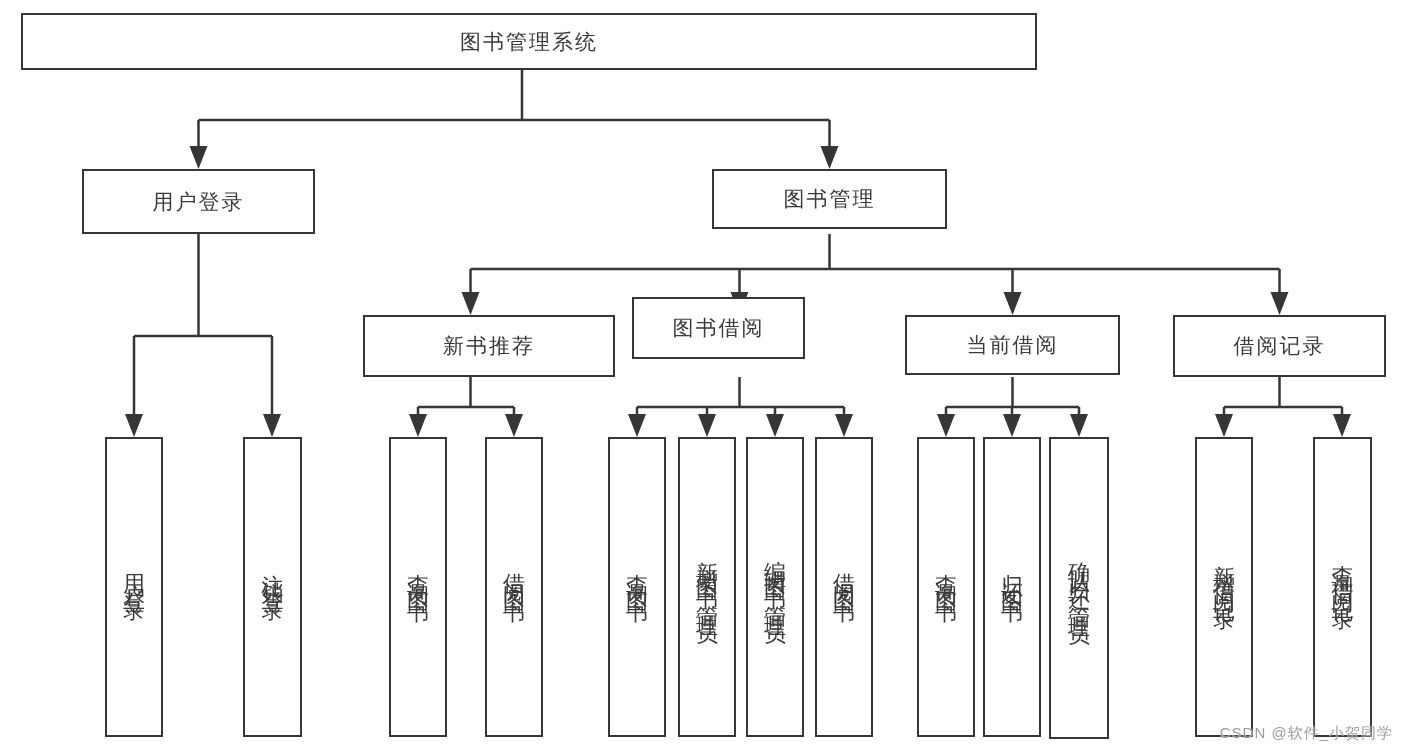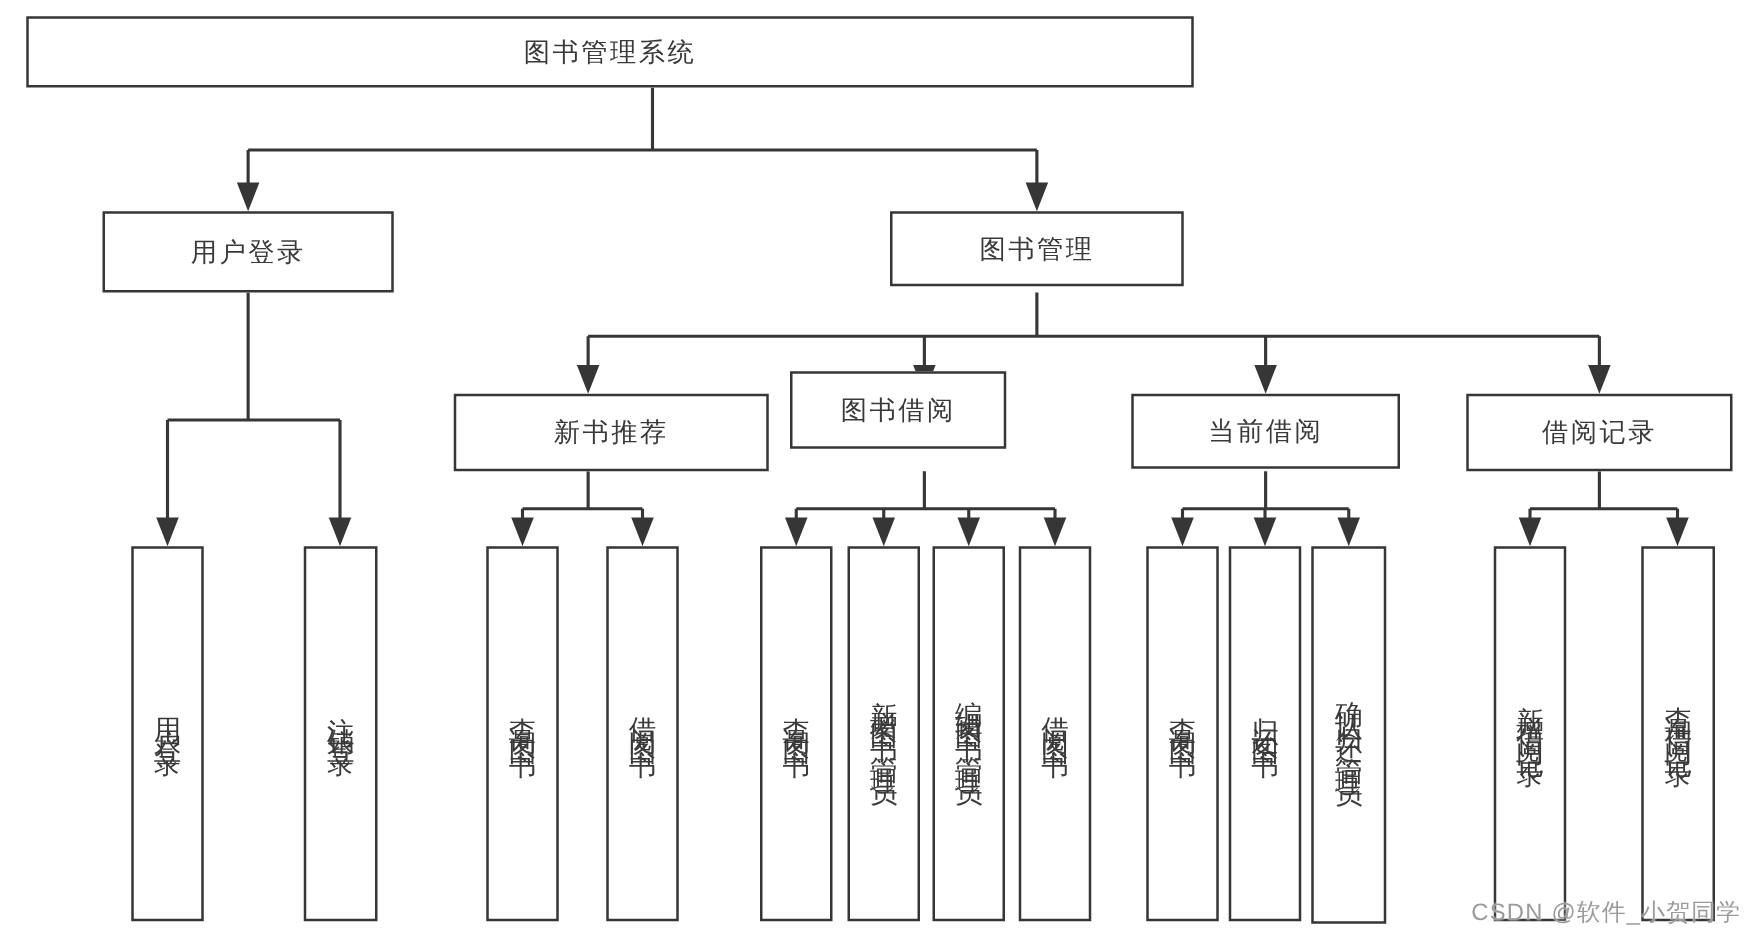--- a/index.html
+++ b/index.html
@@ -40,21 +40,21 @@
     writing-mode:vertical-rl;
     text-orientation:mixed;
     font-size:22px;
     letter-spacing:9px;
     line-height:1;
   }
   .watermark{
     position:absolute;
     right:12px;
     bottom:4px;
-    font-size:19px;
+    font-size:15px;
     color:var(--wm);
     letter-spacing:1px;
     text-shadow:0 0 2px #ffffff;
     white-space:nowrap;
   }
 </style>
 </head>
 <body>
 
 <div class="canvas">
@@ -95,21 +95,21 @@
       <polygon points="1003,414 1021,414 1012,437"></polygon>
       <polygon points="1070,414 1088,414 1079,437"></polygon>
     </g>
     <g>
       <path d="M1279.5 377 V407 M1224 407 H1342 M1224 407 V417 M1342 407 V417"></path>
       <polygon points="1215,414 1233,414 1224,437"></polygon>
       <polygon points="1333,414 1351,414 1342,437"></polygon>
     </g>
   </svg>
 
-  <div class="node h" style="left:21px;top:13px;width:934px;height:57px">
+  <div class="node h" style="left:21px;top:13px;width:1016px;height:57px">
     <span>图书管理系统</span>
   </div>
 
   <div class="node h" style="left:82px;top:169px;width:233px;height:65px">
     <span>用户登录</span>
   </div>
   <div class="node h" style="left:712px;top:169px;width:235px;height:60px">
     <span>图书管理</span>
   </div>
 

